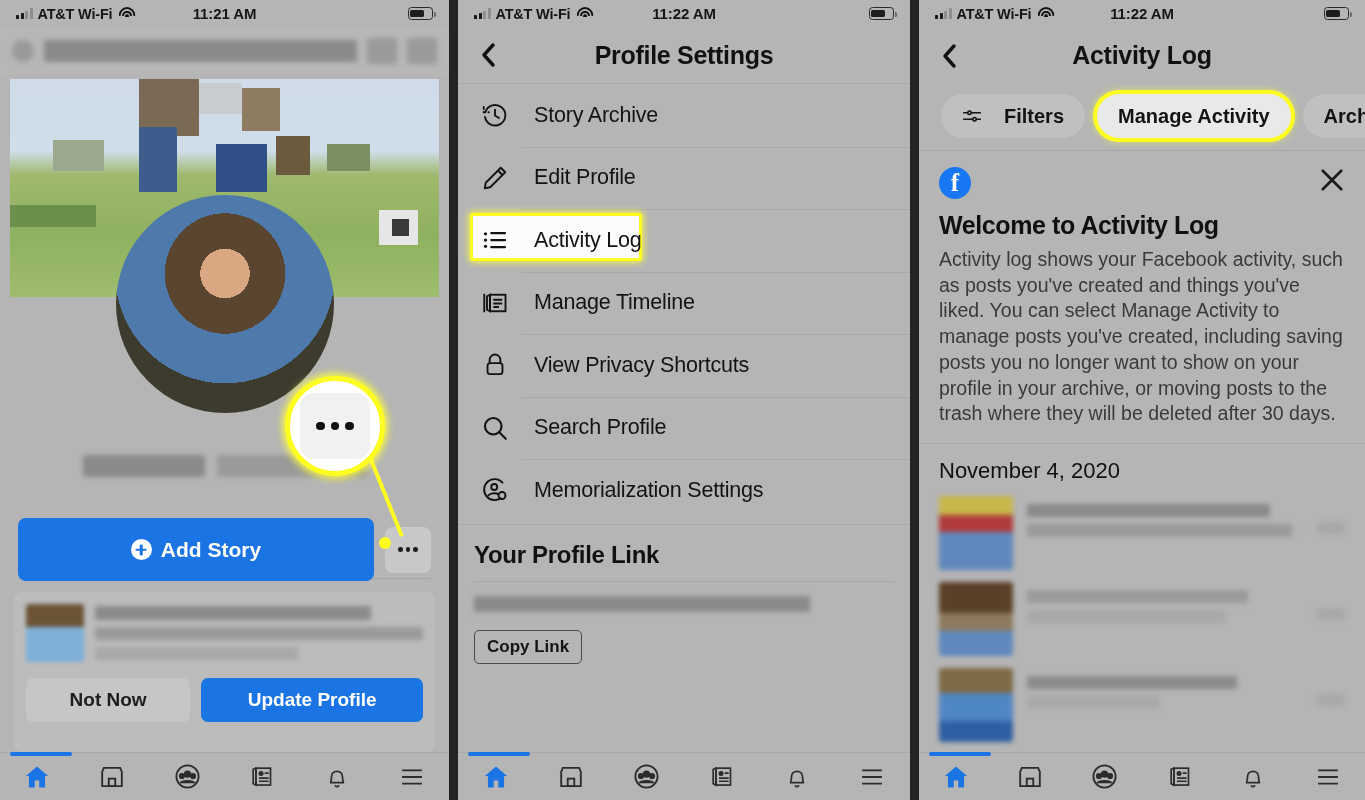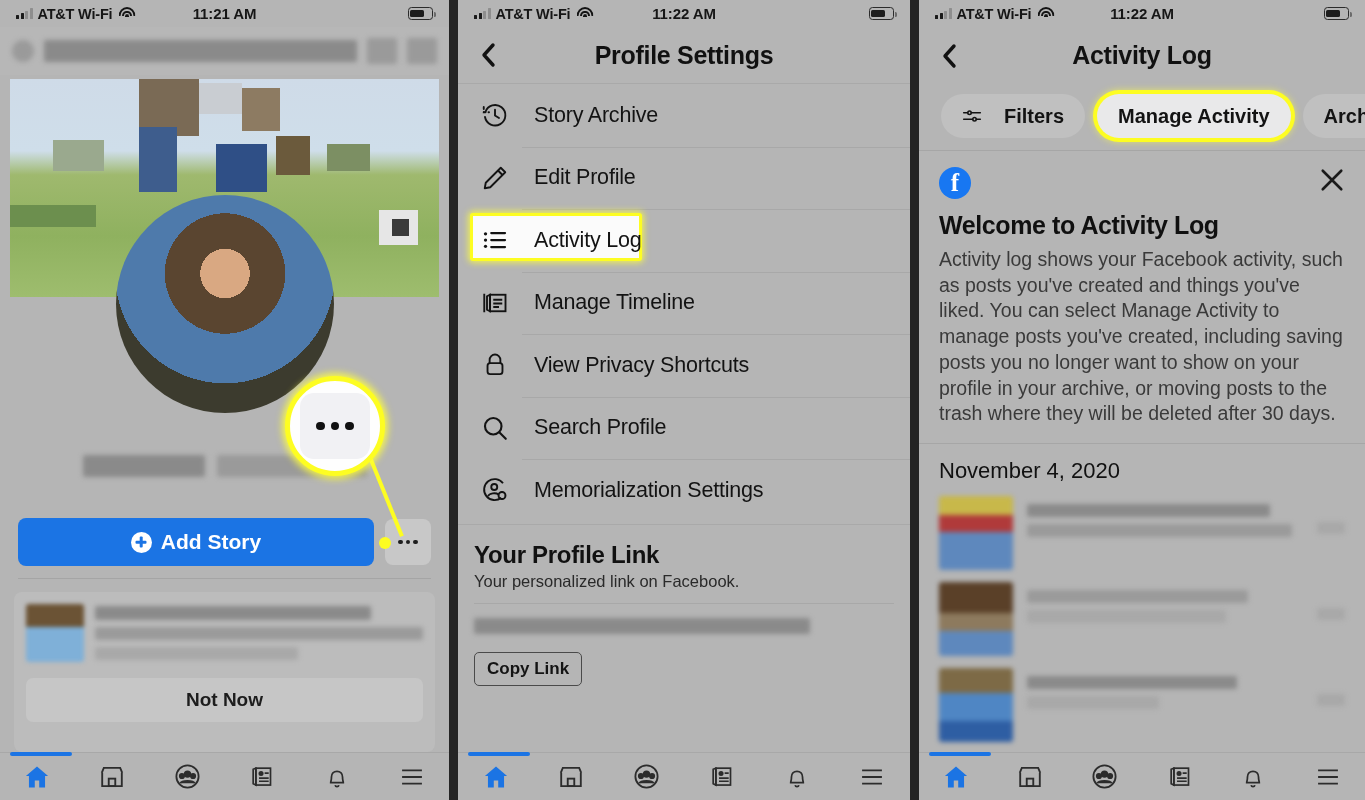--- a/index.html
+++ b/index.html
@@ -96,21 +96,21 @@
   }
   .l-name-row {
     position: absolute; top: 455px; left: 0; right: 0;
     display: flex; justify-content: center; gap: 12px; z-index: 4;
   }
   .l-actions {
     position: absolute; top: 518px; left: 18px; right: 18px;
     display: flex; align-items: center; gap: 11px; z-index: 4;
   }
   .btn-addstory {
-    flex: 1; height: 48px; background: #1b74e4; border-radius: 8px;
+    flex: 1; height: 63px; background: #1b74e4; border-radius: 8px;
     color: #fff; font-size: 21px; font-weight: bold;
     display: flex; align-items: center; justify-content: center; gap: 9px;
     border: none; cursor: pointer;
   }
   .plus-circle {
     width: 21px; height: 21px; border-radius: 50%; background: #fff;
     position: relative; flex: 0 0 auto;
   }
   .plus-circle::before, .plus-circle::after {
     content:""; position:absolute; background:#1b74e4; border-radius:1px;
@@ -343,20 +343,21 @@
       <div class="l-card-row">
         <div class="l-card-thumb"></div>
         <div class="l-card-lines">
           <div class="blur d" style="width:84%;height:14px"></div>
           <div class="blur" style="width:100%;height:13px"></div>
           <div class="blur l" style="width:62%;height:13px"></div>
         </div>
       </div>
       <div class="l-card-btns">
         <button class="btn-notnow">Not Now</button>
+        <button class="btn-update">Update Profile</button>
       </div>
     </div>
 
     <div class="callout-line"></div>
     <div class="callout-dot"></div>
     <div class="callout">
       <div class="sq">
           <i></i>
           <i></i>
           <i></i>
@@ -522,21 +523,20 @@
             <circle cx="17.6" cy="16.4" r="2.8"></circle>
             <path d="M17.6 13.2v1M17.6 18.6v1M14.4 16.4h1M19.8 16.4h1"></path>
           </svg>
         </span>
         <span class="menu-label">Memorialization Settings</span>
       </div>
     </div>
 
     <div class="m-section">
       <h3>Your Profile Link</h3>
-      <p>Your personalized link on Facebook.</p>
       <div class="m-linkrule"></div>
       <div class="blur d" style="width:80%;height:16px"></div>
       <button class="btn-copylink">Copy Link</button>
     </div>
 
     <div class="botnav">
       <div class="tab-underline"></div>
       <div class="tabitem">
         <svg class="ic" width="30" height="28" viewBox="0 0 24 24">
           <path d="M12 3 2.5 11.2h2.6V21h5V15h3.8v6h5v-9.8h2.6z" fill="#1b74e4"></path>

